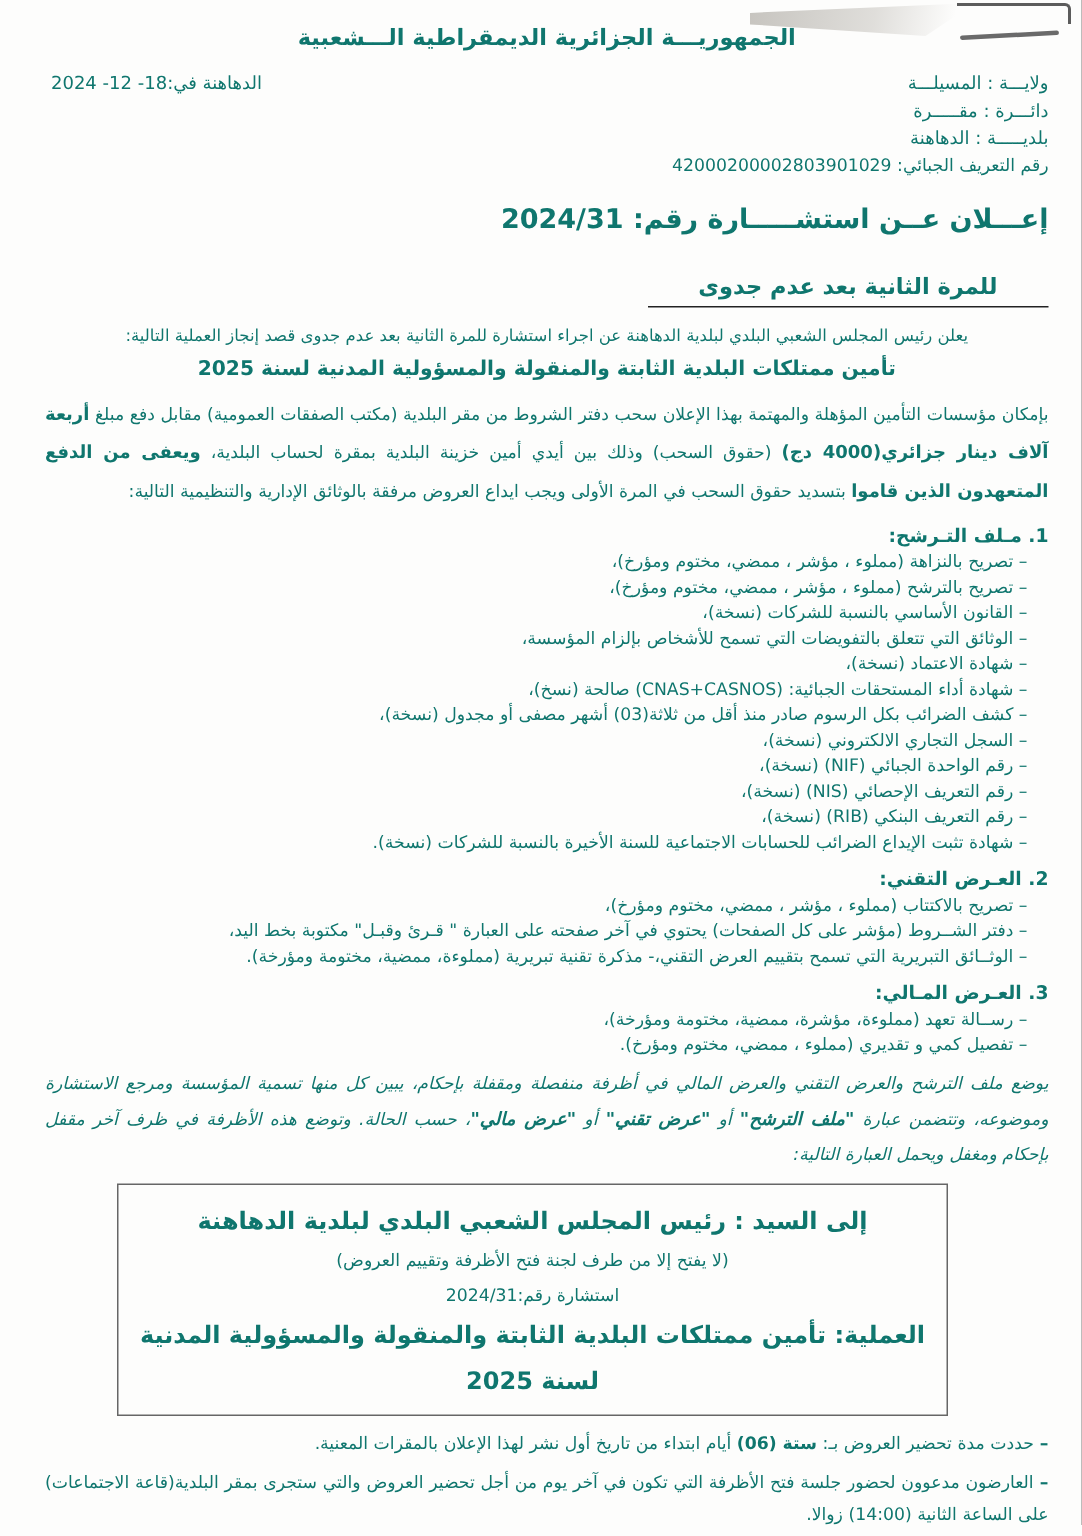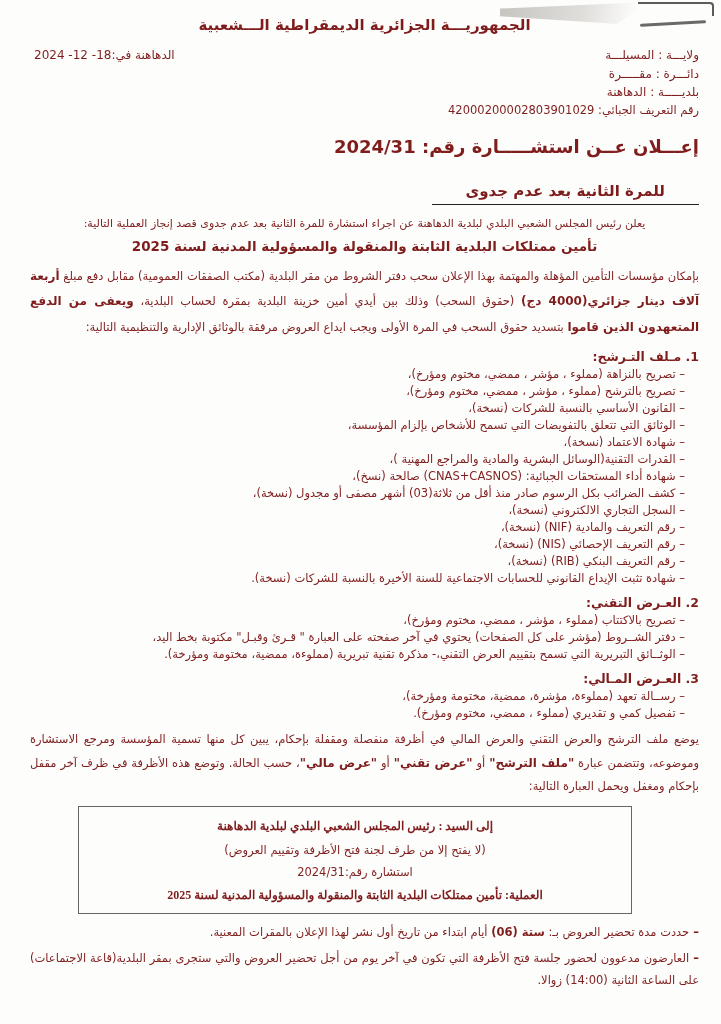--- a/index.html
+++ b/index.html
@@ -3,21 +3,21 @@
 <meta charset="utf-8">
 <style>
   html,body{margin:0;padding:0;background:#8a8a8a;}
   .page{
     position:relative;
     width:721px;height:1024px;
     margin:0 auto;
     background:#fdfdfc;
     overflow:hidden;
     font-family:"DejaVu Sans",sans-serif;
-    color:#7f1d1d;
+    color:#0f766e;
     direction:rtl;
   }
   .inner{padding:12px 22px 0 30px;}
 
   
   .artifact{
     position:absolute;left:500px;top:0;width:221px;height:40px;
     pointer-events:none;
   }
   .artifact .smudge{
@@ -54,29 +54,29 @@
   .para{
     font-size:11.5px;line-height:2.15;text-align:justify;margin-top:10px;
   }
   .para b{font-size:12px;}
 
   .sec-heading{font-weight:bold;font-size:12.5px;margin-top:8px;}
   .req-list{margin:2px 14px 0 0;}
   .req-item{font-size:11.5px;line-height:1.48;}
   .req-item::before{content:"– ";}
 
-  .env-para{margin-top:6px;line-height:2.0;}
+  .env-para{margin-top:6px;line-height:2.0;font-style:italic;}
 
   .env-box{
     width:540px;margin:8px auto 0 48px;
     border:1px solid #666;
     text-align:center;font-size:11.5px;line-height:1.95;
     padding:8px 6px 6px;
   }
-  .env-box .b{font-weight:bold;font-size:12px;font-family:Liberation Serif, serif;}
+  .env-box .b{font-weight:bold;font-size:16px;}
 
   .notes{margin-top:8px;}
   .note{font-size:11.5px;line-height:1.9;margin-top:4px;text-align:justify;}
   .note::before{content:"– ";font-weight:bold;}
 </style>
 </head>
 <body>
 
 <div class="page">
 
@@ -111,28 +111,27 @@
 
     <div class="para"><span>بإمكان مؤسسات التأمين المؤهلة والمهتمة بهذا الإعلان سحب دفتر الشروط من مقر البلدية (مكتب الصفقات العمومية) مقابل دفع مبلغ </span><b>أربعة آلاف دينار جزائري(4000 دج)</b><span> (حقوق السحب) وذلك بين أيدي أمين خزينة البلدية بمقرة لحساب البلدية، </span><b>ويعفى من الدفع المتعهدون الذين قاموا</b><span> بتسديد حقوق السحب في المرة الأولى ويجب ايداع العروض مرفقة بالوثائق الإدارية والتنظيمية التالية:</span></div>
 
     <div class="sec-heading">1. مـلف التـرشح:</div>
     <div class="req-list">
       <div class="req-item">تصريح بالنزاهة (مملوء ، مؤشر ، ممضي، مختوم ومؤرخ)،</div>
       <div class="req-item">تصريح بالترشح (مملوء ، مؤشر ، ممضي، مختوم ومؤرخ)،</div>
       <div class="req-item">القانون الأساسي بالنسبة للشركات (نسخة)،</div>
       <div class="req-item">الوثائق التي تتعلق بالتفويضات التي تسمح للأشخاص بإلزام المؤسسة،</div>
       <div class="req-item">شهادة الاعتماد (نسخة)،</div>
-      <div class="req-item">القدرات التقنية(الوسائل البشرية والمادية والمراجع المهنية )،</div>
       <div class="req-item">شهادة أداء المستحقات الجبائية: (CNAS+CASNOS) صالحة (نسخ)،</div>
       <div class="req-item">كشف الضرائب بكل الرسوم صادر منذ أقل من ثلاثة(03) أشهر مصفى أو مجدول (نسخة)،</div>
       <div class="req-item">السجل التجاري الالكتروني (نسخة)،</div>
-      <div class="req-item">رقم التعريف والمادية (NIF) (نسخة)،</div>
+      <div class="req-item">رقم الواحدة الجبائي (NIF) (نسخة)،</div>
       <div class="req-item">رقم التعريف الإحصائي (NIS) (نسخة)،</div>
       <div class="req-item">رقم التعريف البنكي (RIB) (نسخة)،</div>
-      <div class="req-item">شهادة تثبت الإيداع القانوني للحسابات الاجتماعية للسنة الأخيرة بالنسبة للشركات (نسخة).</div>
+      <div class="req-item">شهادة تثبت الإيداع الضرائب للحسابات الاجتماعية للسنة الأخيرة بالنسبة للشركات (نسخة).</div>
     </div>
 
     <div class="sec-heading">2. العـرض التقني:</div>
     <div class="req-list">
       <div class="req-item">تصريح بالاكتتاب (مملوء ، مؤشر ، ممضي، مختوم ومؤرخ)،</div>
       <div class="req-item">دفتر الشــروط (مؤشر على كل الصفحات) يحتوي في آخر صفحته على العبارة " قـرئ وقبـل" مكتوبة بخط اليد،</div>
       <div class="req-item">الوثــائق التبريرية التي تسمح بتقييم العرض التقني،- مذكرة تقنية تبريرية (مملوءة، ممضية، مختومة ومؤرخة).</div>
     </div>
 
     <div class="sec-heading">3. العـرض المـالي:</div>

